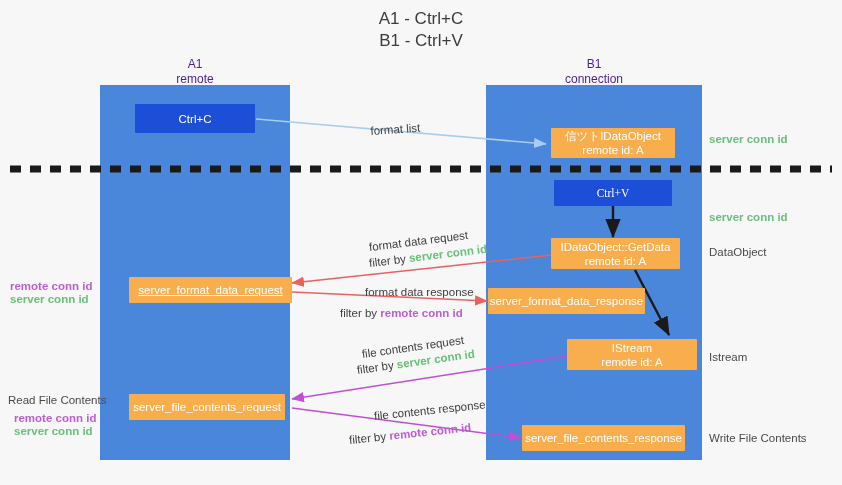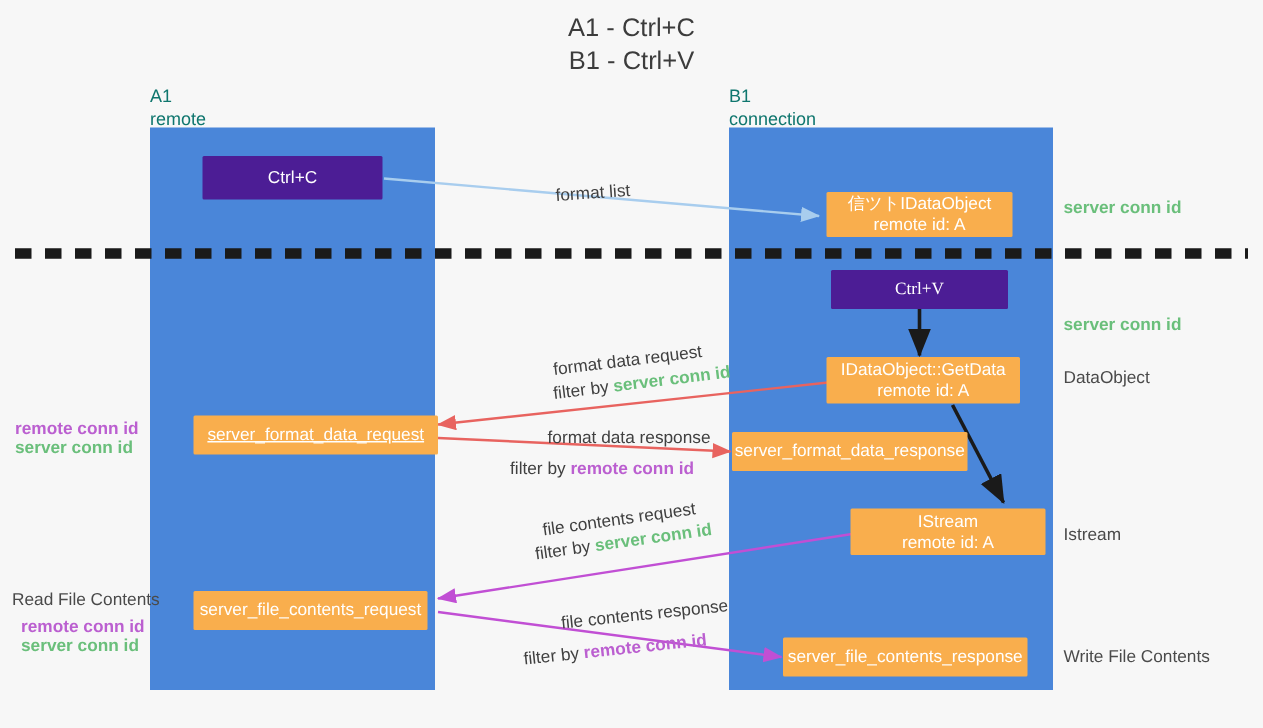--- a/index.html
+++ b/index.html
@@ -18,32 +18,32 @@
     position:absolute;left:0;top:8px;width:842px;
     text-align:center;font-size:17px;line-height:22px;color:#3c3c3c;
   }
   .title div{white-space:pre;}
 
   .col{position:absolute;background:#4a86d9;}
   #col-a1{left:100px;top:85px;width:190px;height:375px;}
   #col-b1{left:486px;top:85px;width:216px;height:375px;}
 
   .colhead{
-    position:absolute;text-align:left;font-size:12px;line-height:15px;color:#0f766e;
+    position:absolute;text-align:center;font-size:12px;line-height:15px;color:#4c1d95;
   }
   #head-a1{left:100px;top:57px;width:190px;}
   #head-b1{left:486px;top:57px;width:216px;}
 
   .box{
     position:absolute;box-sizing:border-box;
     display:flex;flex-direction:column;align-items:center;justify-content:center;
     color:#ffffff;font-size:11.5px;line-height:14px;text-align:center;
     border-radius:1px;
   }
-  .box.green{background:#4c1d95;}
+  .box.green{background:#1d4ed8;}
   .box.orange{background:#f9ae4d;}
 
   .lbl{position:absolute;font-size:11.5px;line-height:14px;white-space:nowrap;}
   .lbl.green{color:#6abf7b;font-weight:bold;}
   .lbl.purple{color:#bb5fd0;font-weight:bold;}
   .lbl.grey{color:#4a4a4a;}
 
   .rot{transform-origin:left bottom;}
 
   .arrowlabel{position:absolute;font-size:11.5px;line-height:15px;white-space:nowrap;}

